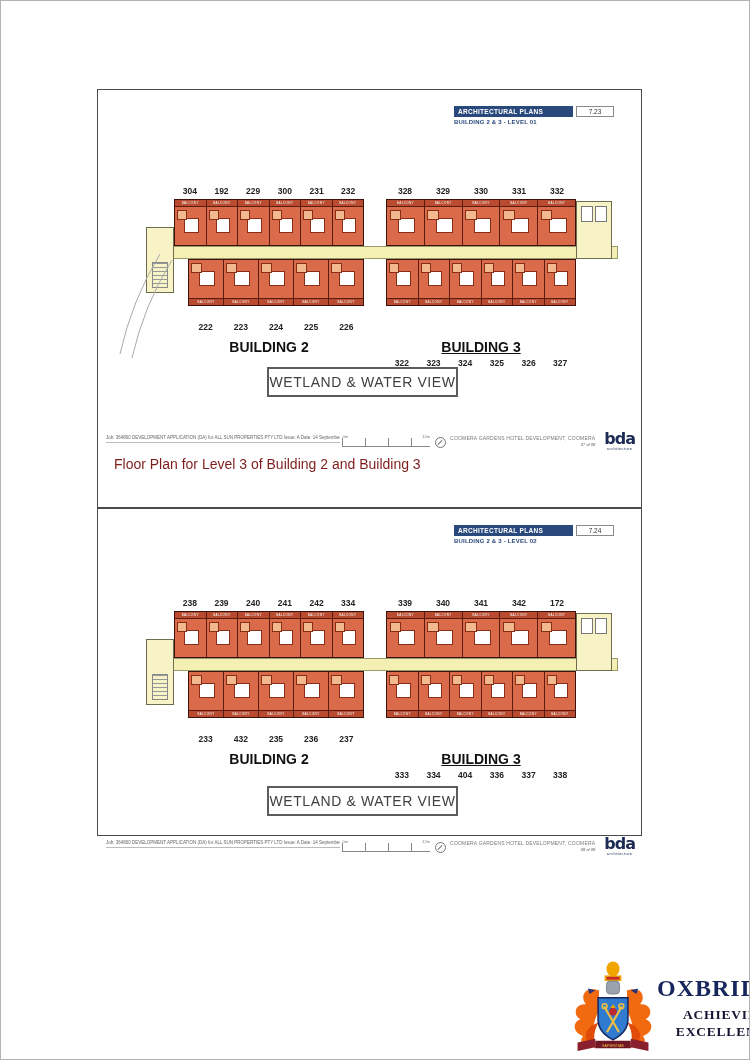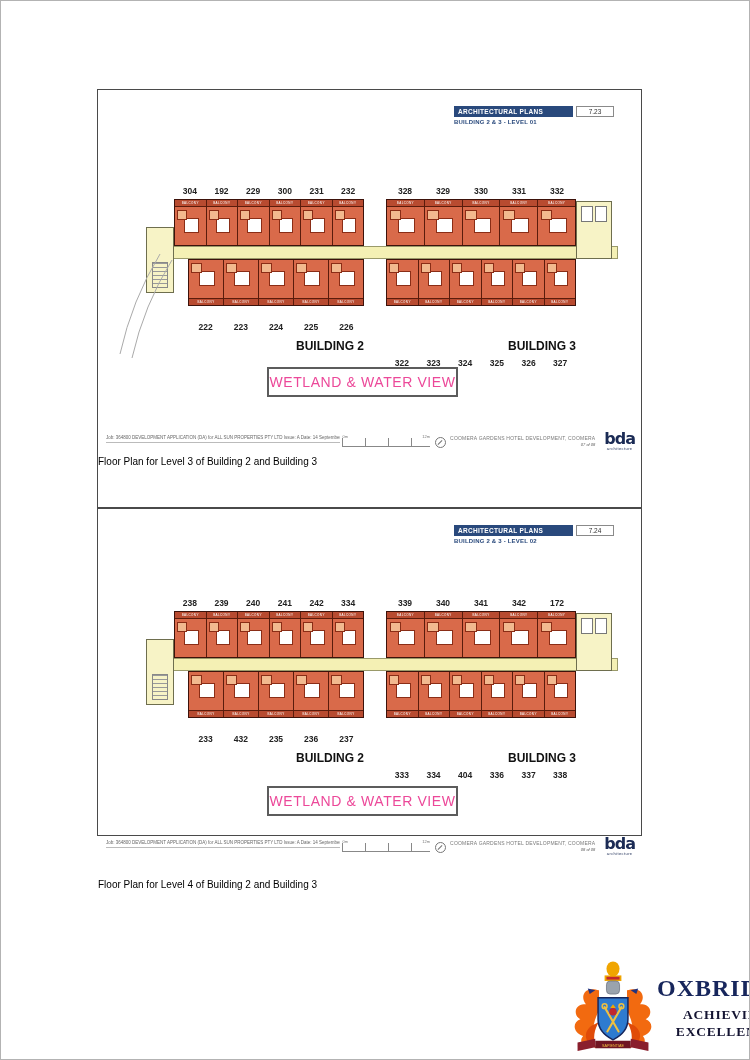--- a/index.html
+++ b/index.html
@@ -46,28 +46,28 @@
   .furn{flex:1;position:relative;background:#d96a4a;}
   .furn::before{content:"";position:absolute;left:30%;top:28%;width:42%;height:34%;background:#fff;border:1px solid #8a2d16;}
   .furn::after{content:"";position:absolute;left:7%;top:8%;width:26%;height:22%;background:#f2b98f;border:1px solid #8a2d16;}
   .core{position:absolute;background:#f7f3c6;border:1px solid #6e6e4e;box-sizing:border-box;}
   .core-left{left:-2px;top:28px;width:28px;height:66px;}
   .core-left::after{content:"";position:absolute;left:5px;top:34px;width:14px;height:24px;border:1px solid #888;
         background:repeating-linear-gradient(180deg,#999 0 1px,transparent 1px 4px);}
   .core-right{left:428px;top:2px;width:36px;height:58px;}
   .core-right::before{content:"";position:absolute;left:4px;top:4px;width:10px;height:14px;background:#fff;border:1px solid #777;}
   .core-right::after{content:"";position:absolute;left:18px;top:4px;width:10px;height:14px;background:#fff;border:1px solid #777;}
-  .bldg-label{position:absolute;top:153px;text-align:right;font-size:12px;font-weight:bold;color:#111;}
+  .bldg-label{position:absolute;top:153px;text-align:center;font-size:14px;font-weight:bold;color:#111;}
   .lbl-b2{left:26px;width:190px;}
-  .lbl-b3{left:238px;width:190px;}
+  .lbl-b3{left:238px;width:190px;text-decoration:underline;}
   .curve{position:absolute;left:16px;top:160px;width:72px;height:112px;}
 
   
   .view-box{position:absolute;left:169px;top:277px;width:187px;height:26px;border:2px solid #5c5c5c;
-            display:flex;align-items:center;justify-content:center;font-size:14px;letter-spacing:.6px;color:#ec4899;}
+            display:flex;align-items:center;justify-content:center;font-size:14px;letter-spacing:.6px;color:#404040;}
 
   
   .panel-footer{position:absolute;left:8px;top:345px;width:529px;display:flex;align-items:flex-start;color:#777;}
   .panel-2 .panel-footer{top:331px;}
   .f-left{width:246px;font-size:4.5px;line-height:6px;border-bottom:1px solid #bbb;padding-bottom:1px;
           white-space:nowrap;overflow:hidden;color:#666;}
   .scale{position:relative;width:92px;height:8px;margin:3px 0 0 2px;border-bottom:1px solid #888;
          background:repeating-linear-gradient(90deg,#888 0 1px,transparent 1px 23px);}
   .scale .s0{position:absolute;left:0;top:-4px;font-size:4px;}
   .scale .s1{position:absolute;right:0;top:-4px;font-size:4px;}
@@ -75,21 +75,21 @@
   .north::after{content:"";position:absolute;left:1px;top:4px;width:6px;height:1px;background:#777;transform:rotate(-45deg);}
   .f-proj{display:flex;flex-direction:column;margin-left:4px;flex:1;}
   .proj{font-size:5px;color:#7a7a7a;letter-spacing:.2px;white-space:nowrap;}
   .sheet{font-size:4px;font-style:italic;color:#555;text-align:right;margin-top:1px;}
   .bda{display:flex;flex-direction:column;align-items:center;margin-left:9px;margin-top:-3px;flex:none;}
   .bda-word{font-size:16px;font-weight:800;color:#1b2b55;letter-spacing:-1px;line-height:14px;
             font-family:"DejaVu Sans",sans-serif;}
   .bda-sub{font-size:4px;color:#1b2b55;letter-spacing:.4px;}
 
   
-  .caption{position:absolute;left:0;top:366px;font-size:10px;color:#000000;}
+  .caption{position:absolute;left:16px;top:366px;font-size:14px;color:#7f1d1d;}
   .panel-2 .caption{top:370px;}
 
   
   .brand{position:absolute;left:570px;top:956px;width:190px;height:104px;display:flex;align-items:center;}
   .crest{flex:none;}
   .brand-text{display:flex;flex-direction:column;align-items:center;margin-left:2px;margin-top:-4px;}
   .brand-name{font-family:"Liberation Serif",serif;font-weight:bold;font-size:24px;color:#17265c;
               letter-spacing:1px;white-space:nowrap;}
   .brand-tagline{font-family:"Liberation Serif",serif;font-weight:bold;font-size:13.5px;color:#141432;
                  letter-spacing:.8px;line-height:17px;text-align:center;white-space:nowrap;margin-top:4px;}
@@ -428,21 +428,20 @@
       <div class="f-proj">
         <span class="proj">COOMERA GARDENS HOTEL DEVELOPMENT, COOMERA</span>
         <span class="sheet">08 of 08</span>
       </div>
       <div class="bda">
         <span class="bda-word">bda</span>
         <span class="bda-sub">architecture</span>
       </div>
     </div>
 
-    <div class="caption">Floor Plan for Level 4 of Building 2 and Building 3</div>
   </div>
 
   <div class="brand">
     <svg class="crest" viewBox="0 0 90 104" width="84" height="98">
 
       <path d="M30,32 C15,27 9,38 16,47 C5,45 1,58 10,63 C1,66 2,78 13,81 C7,88 15,97 26,91 C21,80 24,64 30,54 Z" fill="#f26a10"></path>
       <path d="M22,70 C12,77 15,90 27,94 C23,83 25,74 30,66 Z" fill="#e04b08"></path>
 
       <path d="M60,32 C75,27 81,38 74,47 C85,45 89,58 80,63 C89,66 88,78 77,81 C83,88 75,97 64,91 C69,80 66,64 60,54 Z" fill="#f26a10"></path>
       <path d="M68,70 C78,77 75,90 63,94 C67,83 65,74 60,66 Z" fill="#e04b08"></path>

